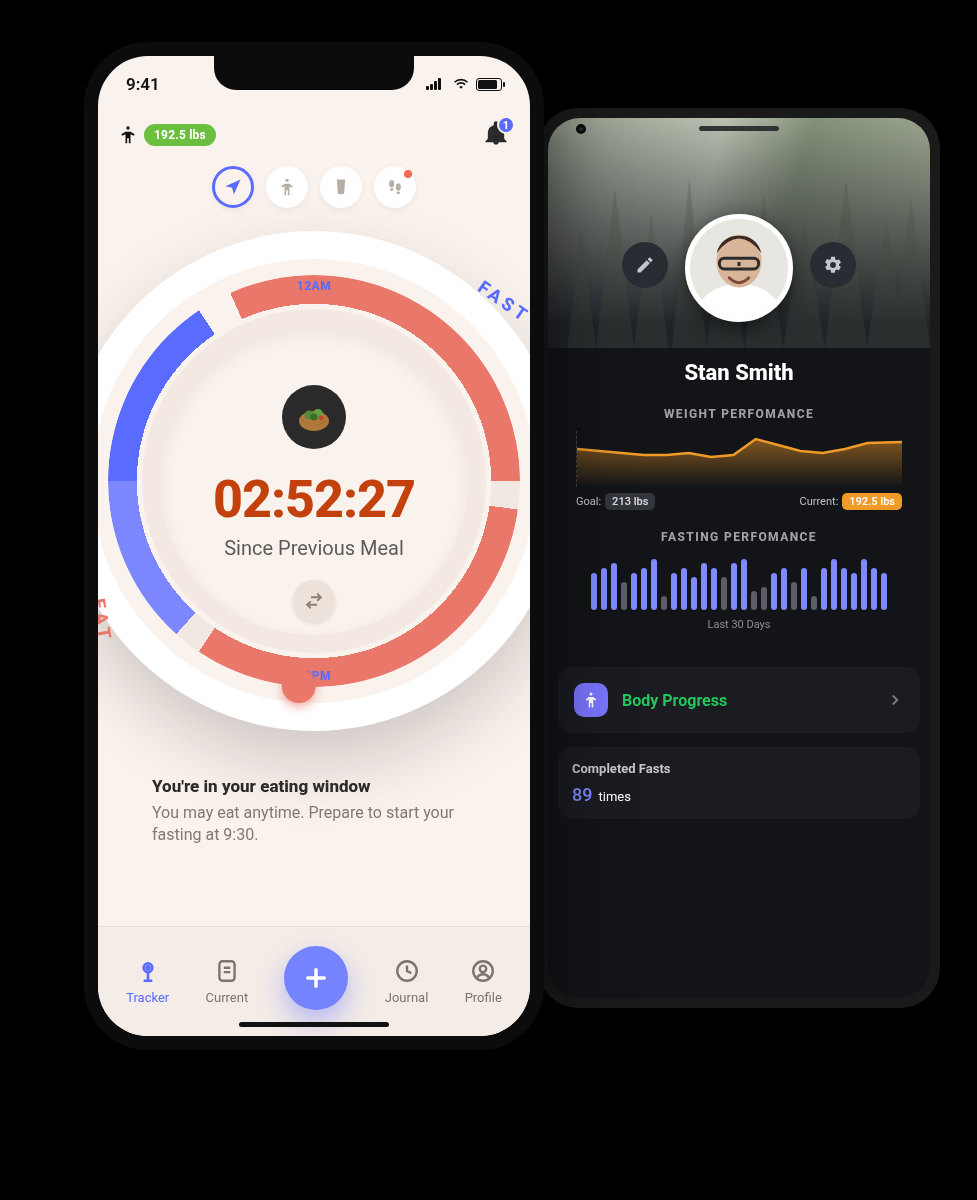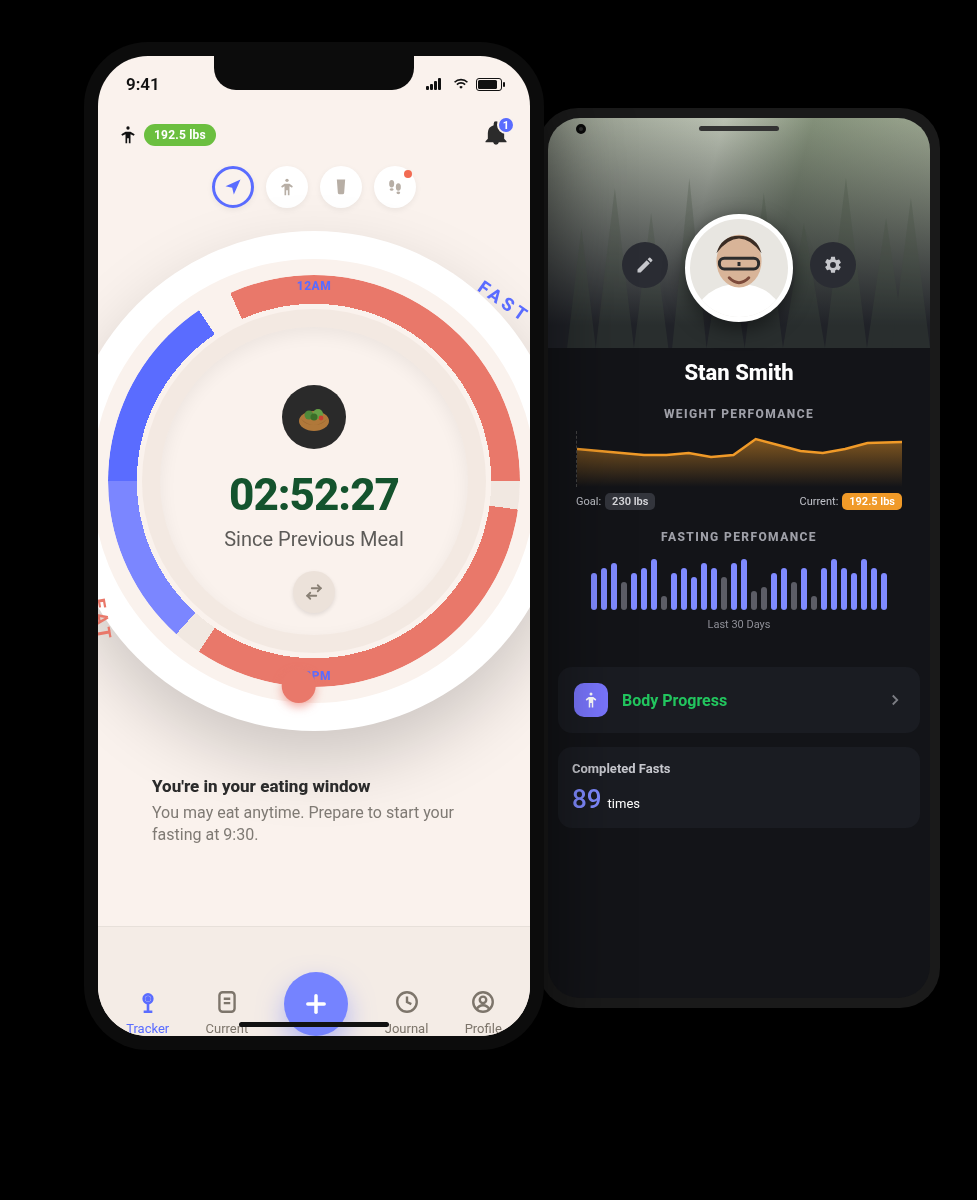--- a/index.html
+++ b/index.html
@@ -103,21 +103,21 @@
 .inner-core{
   position:absolute; inset:18px; border-radius:50%; background:#faf2ed;
   box-shadow: inset 0 6px 18px rgba(0,0,0,.06);
   display:flex; flex-direction:column; align-items:center; justify-content:flex-start;
   padding-top:58px;
 }
 .meal-bubble{
   width:64px;height:64px;border-radius:50%;background:#2a2a2a;
   display:flex;align-items:center;justify-content:center;
 }
-.timer-val{ font-size:44px; font-weight:800; color:#14532d; margin-top:20px; letter-spacing:-1px;}
+.timer-val{ font-size:52px; font-weight:800; color:#c2410c; margin-top:20px; letter-spacing:-1px;}
 .timer-sub{ font-size:20px; color:#5d5b58; margin-top:6px;}
 .swap-btn{
   margin-top:20px; width:42px;height:42px;border-radius:50%;
   background:#ece2da; display:flex;align-items:center;justify-content:center;
   box-shadow:0 2px 4px rgba(0,0,0,.1);
 }
 .swap-btn svg{width:18px;height:18px;color:#898075;}
 
 .ring-label{position:absolute;font-size:12px;font-weight:800;color:#5a6cff;letter-spacing:.5px;}
 .lbl-top{top:48px;left:50%;transform:translateX(-50%);}
@@ -134,21 +134,21 @@
 .window-msg{
   position:absolute; top:720px; left:0; right:0;
   text-align:left; padding:0 54px;
 }
 .window-title{font-weight:800;color:#2b2b2b;font-size:17px;margin-bottom:6px;}
 .window-body{color:#7f7a74;font-size:16px; line-height:1.4;}
 
 .tabbar{
   position:absolute; bottom:0; left:0; right:0; height:110px;
   background:#f4ece6; border-top:1px solid rgba(0,0,0,.05);
-  display:flex; align-items:flex-end; justify-content:space-around;
+  display:flex; align-items:center; justify-content:space-around;
   padding:0 10px 0;
 }
 .tab{display:flex;flex-direction:column;align-items:center;gap:6px;color:#7d756b;font-size:13px;}
 .tab svg{width:26px;height:26px;}
 .tab.active{color:#5a6cff;}
 .tab.active svg{color:#5a6cff;}
 .fab{
   width:64px;height:64px;border-radius:50%;background:#7583ff;
   display:flex;align-items:center;justify-content:center; color:#fff;
   box-shadow:0 12px 26px rgba(117,131,255,.5);
@@ -226,21 +226,21 @@
 .stats-head{
   display:flex;align-items:center;justify-content:space-between;
   margin:28px 14px 0; font-size:22px; font-weight:800; color:#fff;
 }
 .share-ic{width:22px;height:22px;color:#d2d2d6;}
 
 .stat-grid{display:flex;gap:14px;margin:14px 10px 0;}
 .stat-card{flex:1;background:#1a1c22;border-radius:14px;padding:14px;}
 .stat-title{font-size:13px;color:#c7c8ce;font-weight:700;}
 .stat-val{display:flex;align-items:baseline;gap:6px;margin-top:8px;}
-.stat-num{font-size:26px;font-weight:500;}
+.stat-num{font-size:18px;font-weight:500;}
 .stat-num.blue{color:#7f8aff;}
 .stat-num.orange{color:#f09a28;}
 .stat-unit{font-size:13px;color:#ffffff;}
 
 </style>
 </head>
 <body>
 <div class="stage">
 
 <div class="android">
@@ -298,21 +298,21 @@
                 <linearGradient id="wg" x1="0" x2="0" y1="0" y2="1">
             <stop offset="0%" stop-color="#f09a28" stop-opacity=".5"></stop>
                   <stop offset="100%" stop-color="#f09a28" stop-opacity="0"></stop>
           </linearGradient>
               </defs>
           <path d="M0 18 L22 20 L44 22 L66 24 L88 24 L110 22 L132 26 L154 24 L176 8 L198 14 L220 20 L242 22 L264 18 L286 12 L320 11 L320 56 L0 56 Z" fill="url(#wg)"></path>
           <path d="M0 18 L22 20 L44 22 L66 24 L88 24 L110 22 L132 26 L154 24 L176 8 L198 14 L220 20 L242 22 L264 18 L286 12 L320 11" fill="none" stroke="#f09a28" stroke-width="2.5"></path>
         </svg>
       </div>
       <div class="weight-meta">
-        <span><span>Goal:</span><span class="chip chip-dark">230 lbs</span></span>
+        <span><span>Goal:</span><span class="chip chip-dark">213 lbs</span></span>
         <span><span>Current:</span><span class="chip chip-orange">192.5 lbs</span></span>
       </div>
 
       <div class="sec-title">FASTING PERFOMANCE</div>
       <div class="fasting-chart" id="fasting-bars">
             <div class="bar" style="height: 66.6667%; background: rgb(127, 138, 255);"></div>
             <div class="bar" style="height: 75%; background: rgb(127, 138, 255);"></div>
             <div class="bar" style="height: 83.3333%; background: rgb(127, 138, 255);"></div>
             <div class="bar" style="height: 50%; background: rgb(92, 93, 102);"></div>
             <div class="bar" style="height: 66.6667%; background: rgb(127, 138, 255);"></div>

